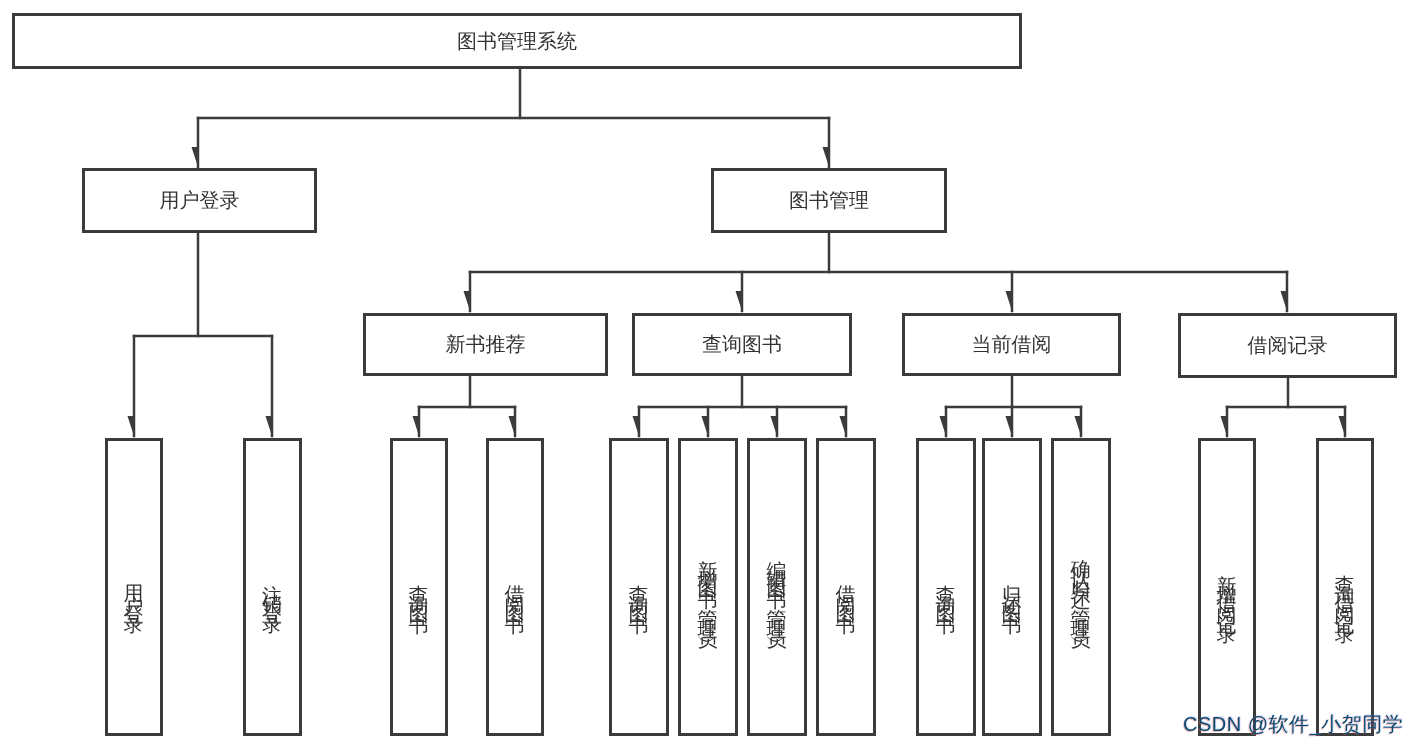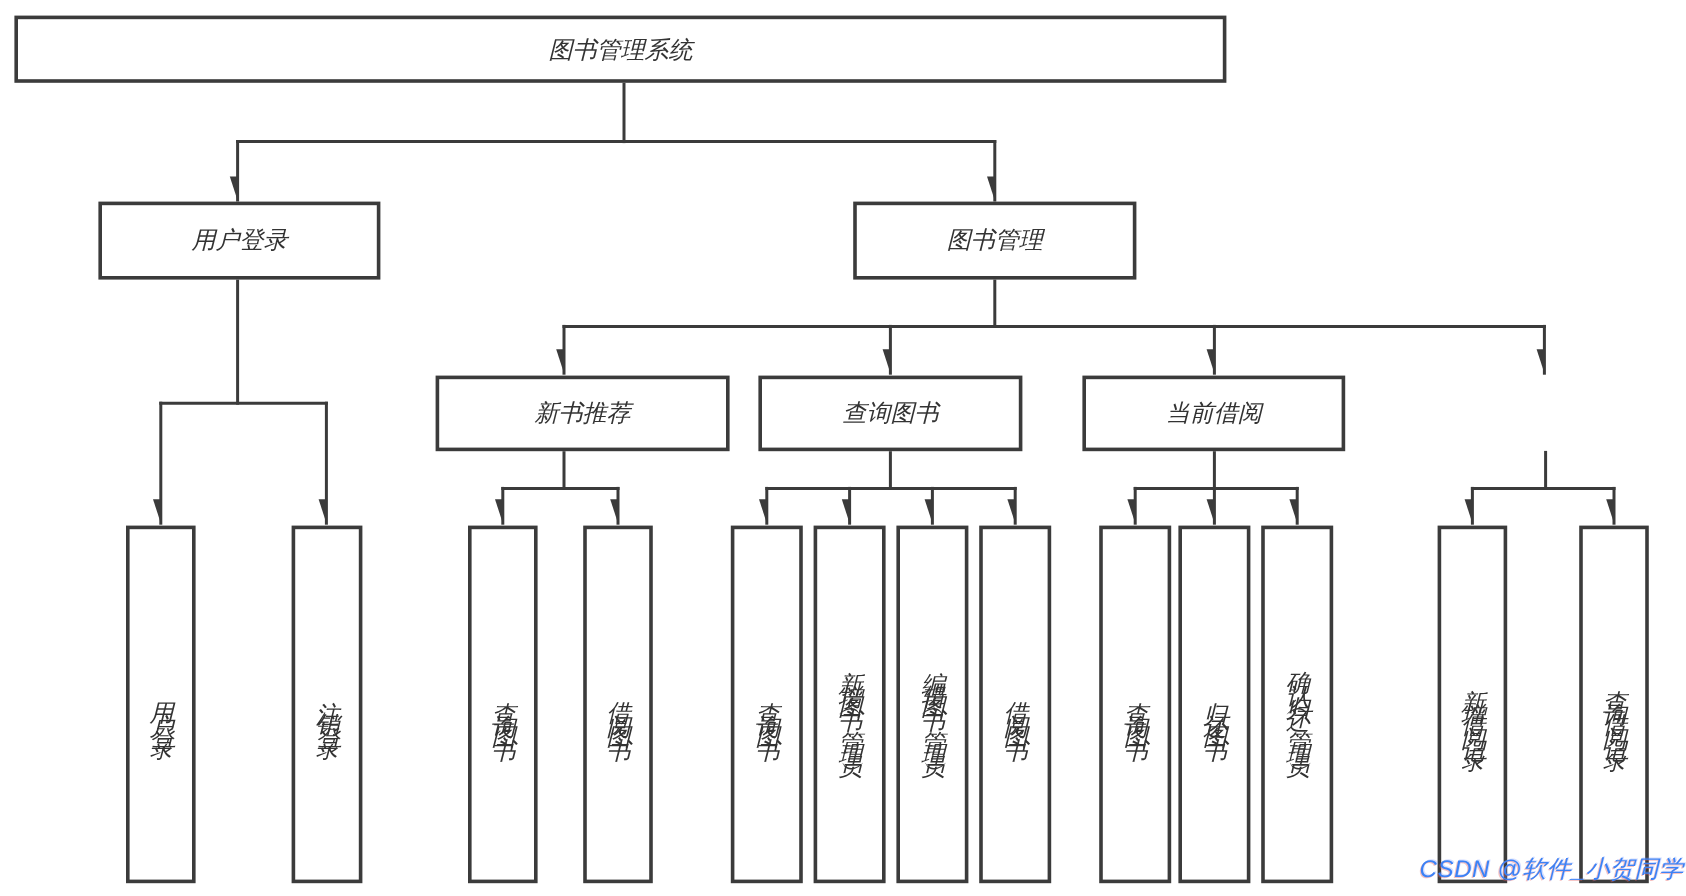--- a/index.html
+++ b/index.html
@@ -2,21 +2,20 @@
 <html><head>
 <meta charset="utf-8">
 <style>
   html,body{margin:0;padding:0;background:#ffffff;}
   #canvas{
     position:relative;
     width:1405px;height:747px;
     background:#ffffff;
     overflow:hidden;
     font-family:"Liberation Sans", sans-serif;
-    font-style:italic;
   }
   #wires{position:absolute;left:0;top:0;z-index:1;}
   .node{
     position:absolute;
     box-sizing:border-box;
     border:3px solid #3b3b3b;
     background:#ffffff;
     display:flex;
     align-items:center;
     justify-content:center;
@@ -32,21 +31,21 @@
     line-height:1;
     font-size:20px;
     padding-top:4px;
   }
   #watermark{
     position:absolute;
     left:1183px;
     top:711px;
     z-index:5;
     font-size:20px;
-    color:#3b82f6;
+    color:#0c4a6e;
     letter-spacing:0.5px;
     white-space:nowrap;
     text-shadow:-1px 1px 0 rgba(231,101,101,0.40), 1px -1px 0 rgba(120,150,255,0.30);
   }
 </style>
 </head>
 <body>
 
 <div id="canvas">
 
@@ -101,20 +100,21 @@
   </svg>
 
   <div class="node" style="left:12px;top:13px;width:1010px;height:56px">图书管理系统</div>
 
   <div class="node" style="left:82px;top:168px;width:235px;height:65px">用户登录</div>
   <div class="node" style="left:711px;top:168px;width:236px;height:65px">图书管理</div>
 
   <div class="node" style="left:363px;top:313px;width:245px;height:63px">新书推荐</div>
   <div class="node" style="left:632px;top:313px;width:220px;height:63px">查询图书</div>
   <div class="node" style="left:902px;top:313px;width:219px;height:63px">当前借阅</div>
+  <div class="node" style="left:1178px;top:313px;width:219px;height:65px">借阅记录</div>
 
   <div class="node v" style="left:105px;top:438px;width:58px;height:298px">用户登录</div>
   <div class="node v" style="left:243px;top:438px;width:59px;height:298px">注销登录</div>
 
   <div class="node v" style="left:390px;top:438px;width:58px;height:298px">查询图书</div>
   <div class="node v" style="left:486px;top:438px;width:58px;height:298px">借阅图书</div>
 
   <div class="node v" style="left:609px;top:438px;width:60px;height:298px">查询图书</div>
   <div class="node v" style="left:678px;top:438px;width:60px;height:298px">新增图书（管理员）</div>
   <div class="node v" style="left:747px;top:438px;width:60px;height:298px">编辑图书（管理员）</div>

